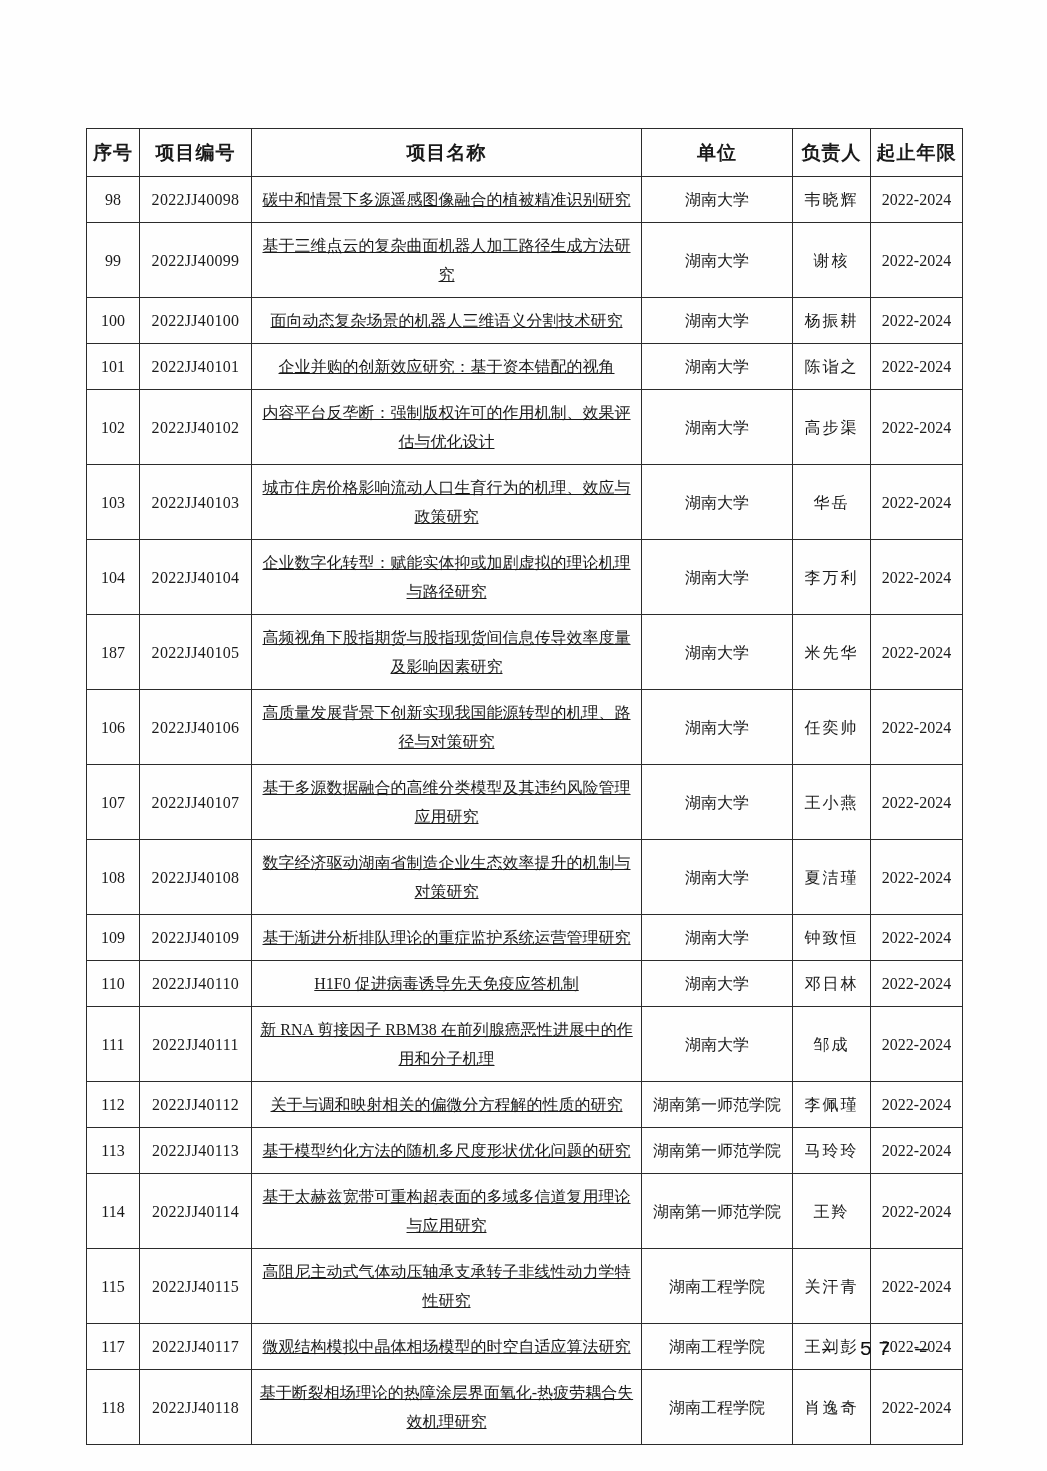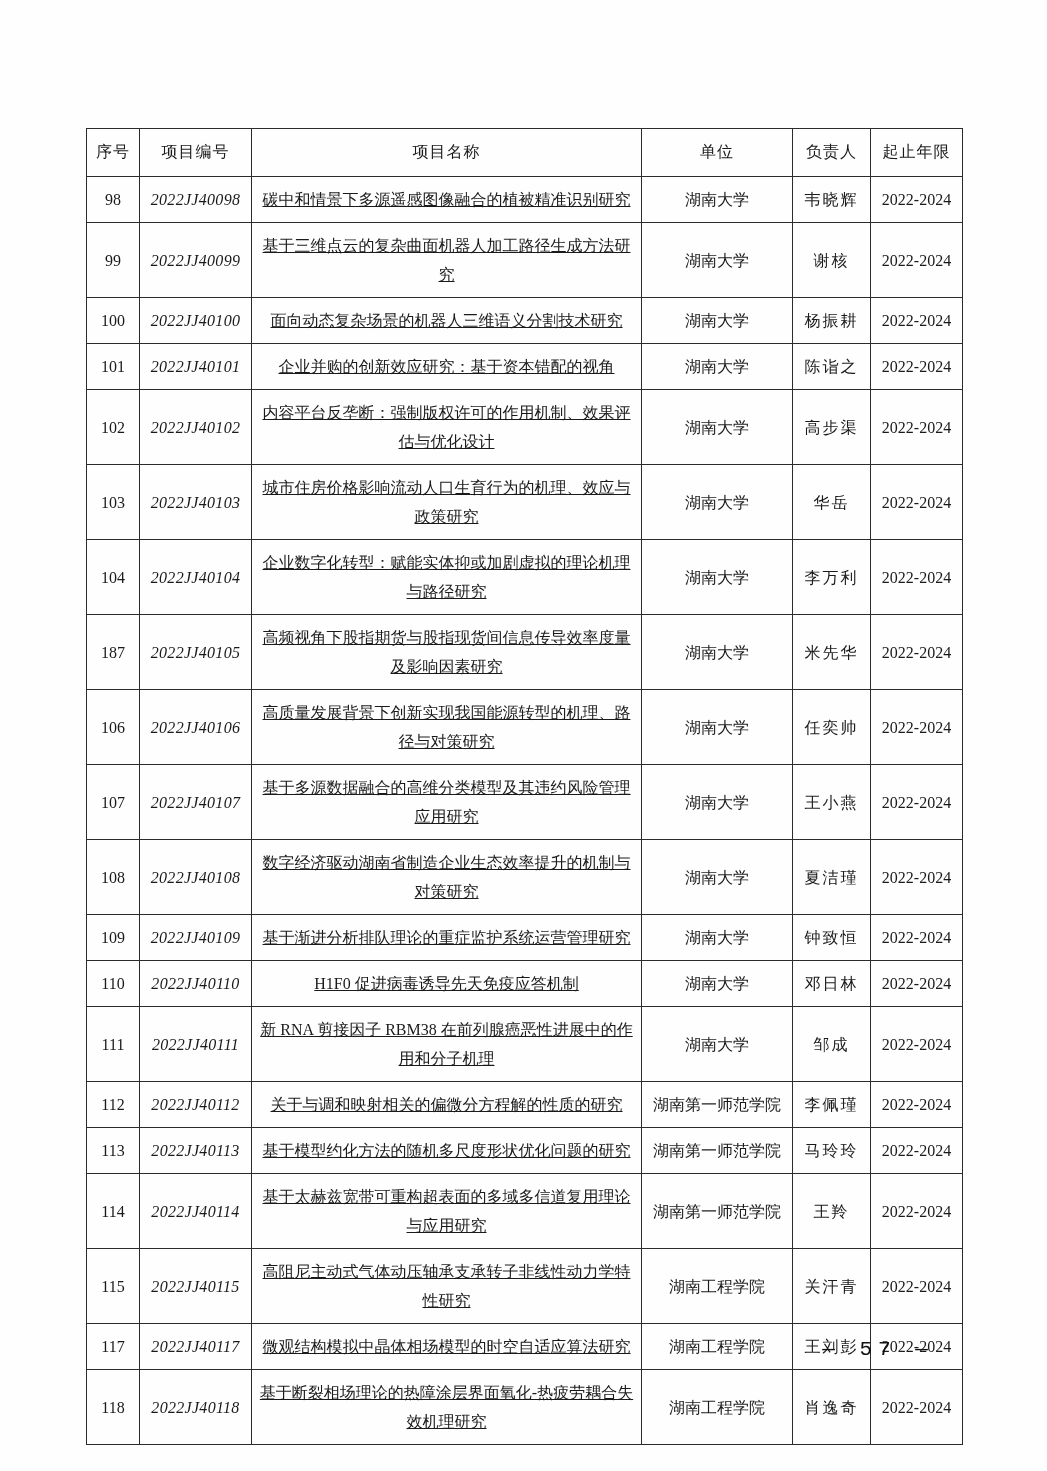--- a/index.html
+++ b/index.html
@@ -27,34 +27,33 @@
   }
   table.project-table th,
   table.project-table td {
     border: 1.5px solid #2b2b2b;
     text-align: center;
     vertical-align: middle;
     padding: 8px 4px;
     overflow: hidden;
   }
   table.project-table th {
-    font-size: 16px;
-    font-weight: normal;
+    font-size: 19px;
+    font-weight: bold;
     height: 48px;
     letter-spacing: 1px;
   }
   table.project-table td {
     font-size: 16px;
     line-height: 29px;
   }
   td.col-no { font-size: 16px; margin-left: 36px; }
   td.col-code {
     font-size: 16px;
     letter-spacing: 0.3px;
-    font-style: italic;
   }
   td.col-name {
     padding: 8px 10px;
     text-decoration: underline;
   }
   td.col-unit { font-size: 16px; font-family: Liberation Serif, serif; }
   td.col-leader { font-size: 16px; letter-spacing: 2px; margin-left: 16px; }
   td.col-years { font-size: 16px; margin-top: 41px; }
   .page-number {
     position: absolute;

